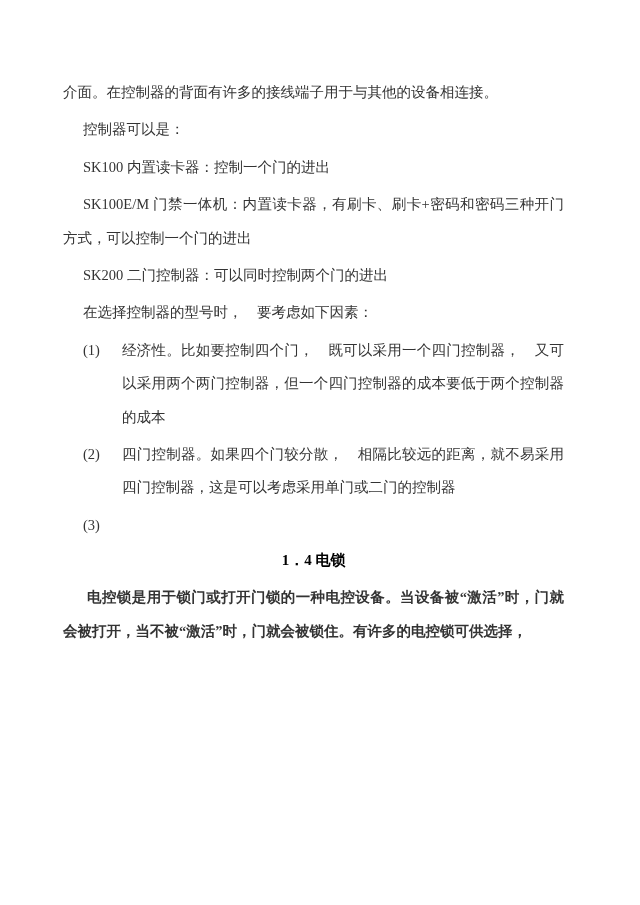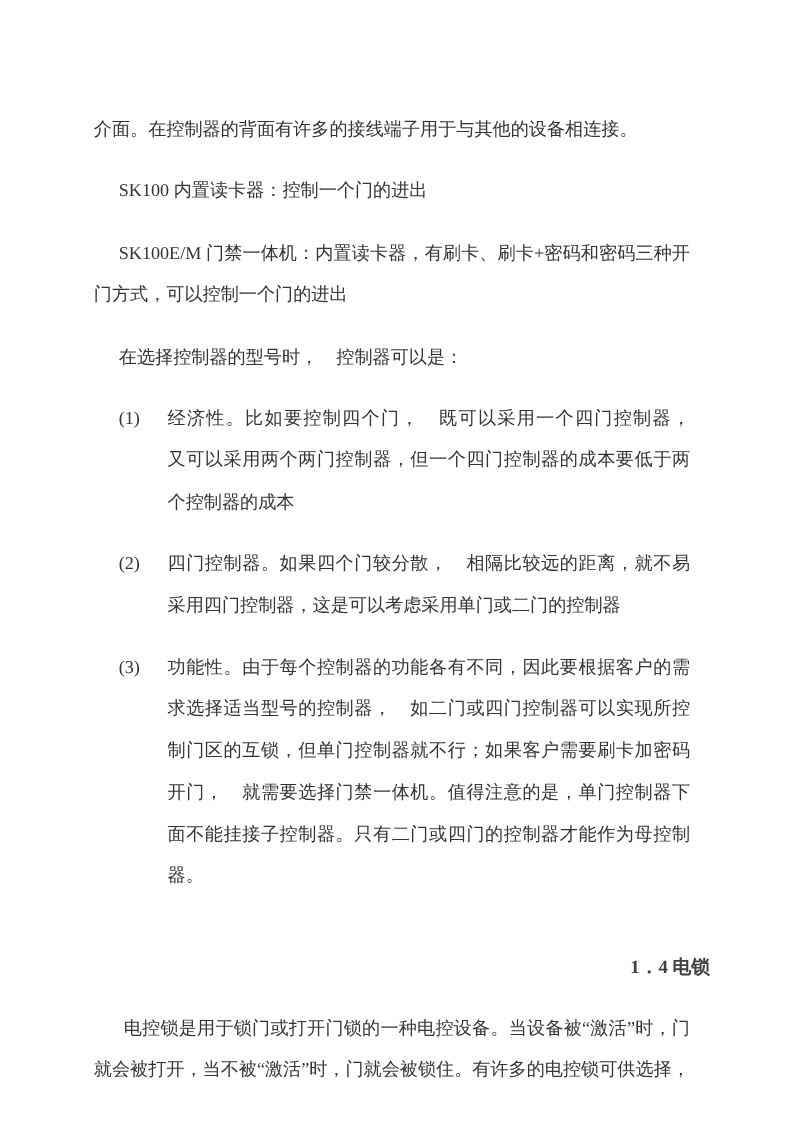--- a/index.html
+++ b/index.html
@@ -16,51 +16,53 @@
   }
   .doc {
     position: absolute;
     left: 59px; top: 72px;
     width: 509px;
     color: #333333;
     font-size: 14.5px;
     line-height: 33.4px;
   }
   .para {
-    margin: 16px;
+    margin: 4px;
     text-align: justify;
     text-justify: inter-character;
   }
   .indent  { text-indent: 20px; }
-  .indent2 { text-indent: 24px; }
+  .indent2 { text-indent: 24px; font-weight: bold; }
   .numbered {
     position: relative;
     padding-left: 59px;
   }
   .numbered .num {
     position: absolute;
     left: 20px; top: 0;
   }
   .heading {
     margin: 39px 0 0 0;
     font-size: 15px;
     font-weight: bold;
     line-height: 33.4px;
-    color: #404040;
-    text-align: right;
+    color: #000000;
+    text-align: center;
   }
 </style>
 </head>
 <body>
 
 <div class="page">
   <div class="doc">
       <p class="para plain">介面。在控制器的背面有许多的接线端子用于与其他的设备相连接。</p>
+      <p class="para indent">控制器可以是：</p>
       <p class="para indent">SK100 内置读卡器：控制一个门的进出</p>
       <p class="para indent">SK100E/M 门禁一体机：内置读卡器，有刷卡、刷卡+密码和密码三种开门方式，可以控制一个门的进出</p>
-      <p class="para indent">在选择控制器的型号时，　控制器可以是：</p>
+      <p class="para indent">SK200 二门控制器：可以同时控制两个门的进出</p>
+      <p class="para indent">在选择控制器的型号时，　要考虑如下因素：</p>
       <p class="para numbered"><span class="num">(1)</span><span>经济性。比如要控制四个门，　既可以采用一个四门控制器，　又可以采用两个两门控制器，但一个四门控制器的成本要低于两个控制器的成本</span></p>
       <p class="para numbered"><span class="num">(2)</span><span>四门控制器。如果四个门较分散，　相隔比较远的距离，就不易采用四门控制器，这是可以考虑采用单门或二门的控制器</span></p>
-      <p class="para numbered"><span class="num">(3)</span><span>功能性。由于每个控制器的功能各有不同，因此要根据客户的需求选择适当型号的控制器，　如二门或四门控制器可以实现所控制门区的互锁，但单门控制器就不行；如果客户需要刷卡加密码开门，　就需要选择门禁一体机。值得注意的是，单门控制器下面不能挂接子控制器。只有二门或四门的控制器才能作为母控制器。</span></p>
+      <p class="para numbered"><span class="num">(3)</span></p>
       <h2 class="heading">1．4 电锁</h2>
       <p class="para indent2">电控锁是用于锁门或打开门锁的一种电控设备。当设备被“激活”时，门就会被打开，当不被“激活”时，门就会被锁住。有许多的电控锁可供选择，</p>
     </div>
 </div>
 
 </body></html>

